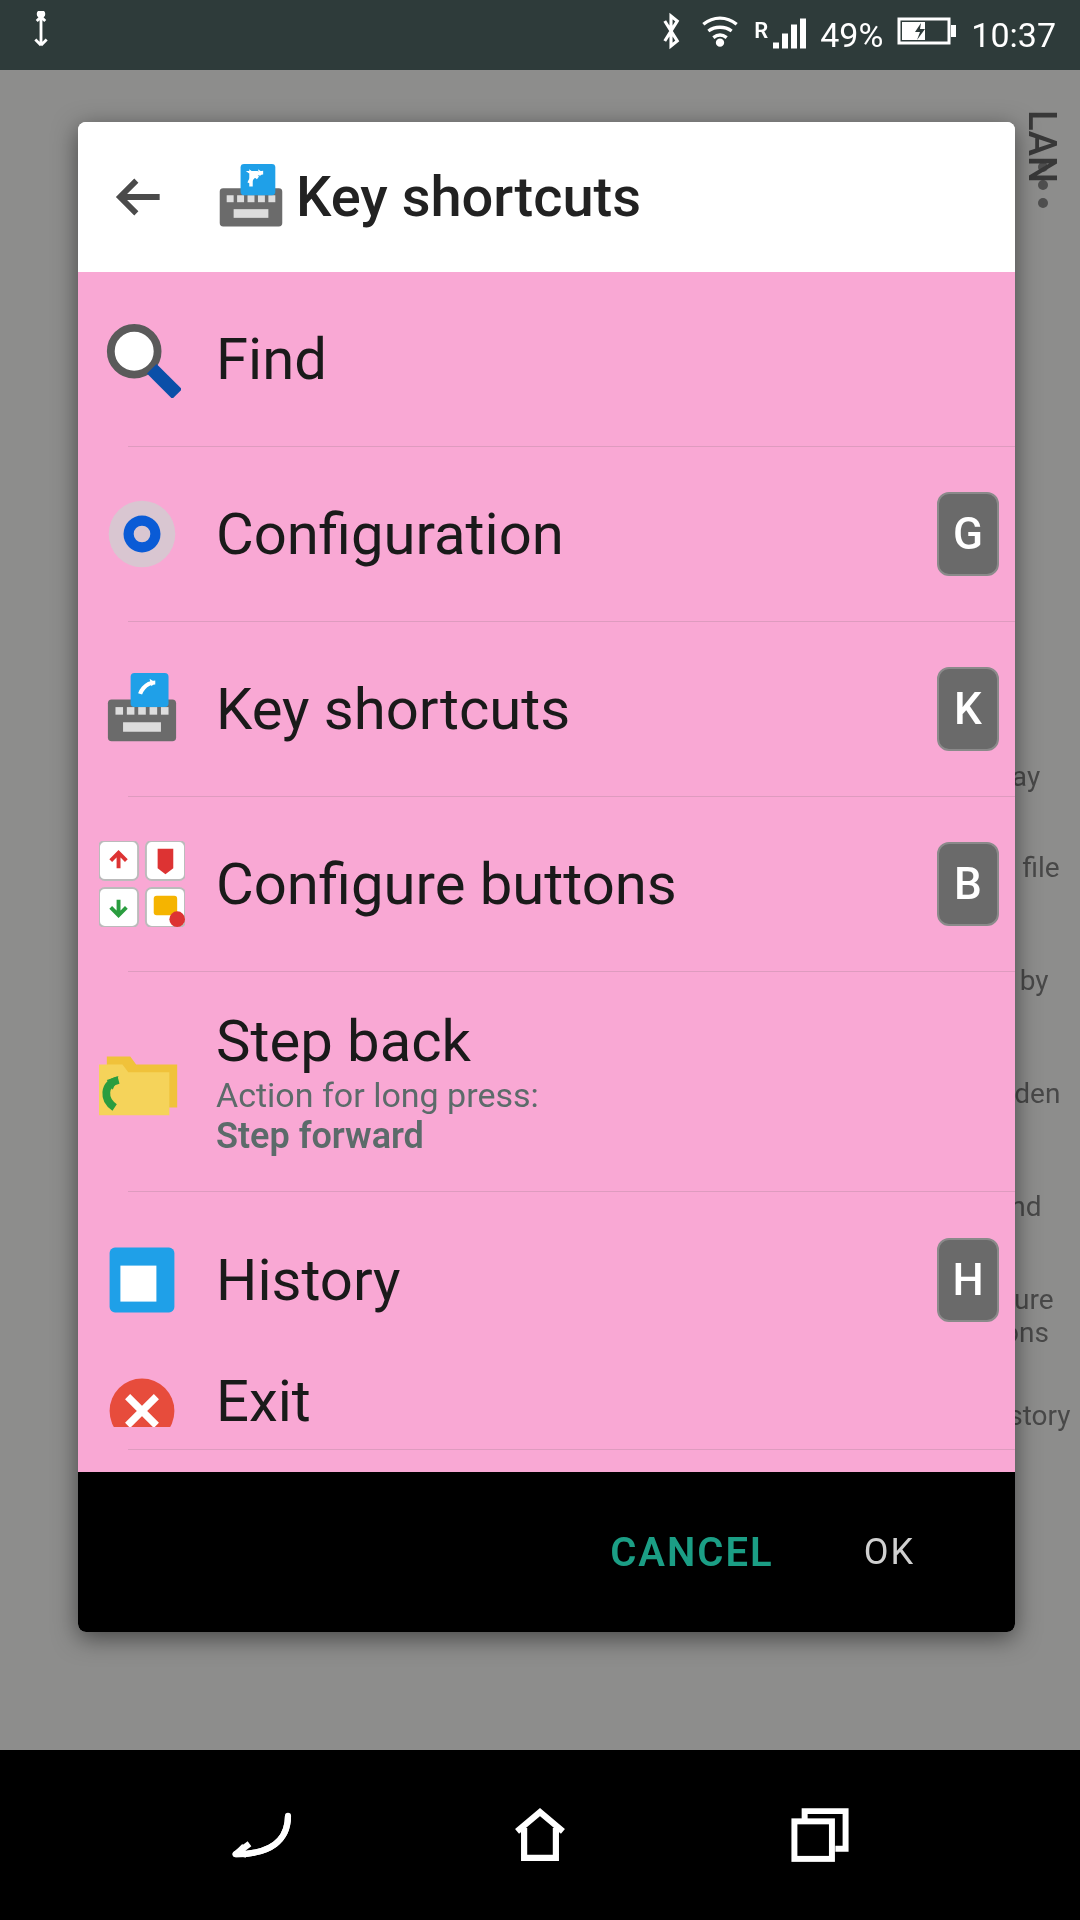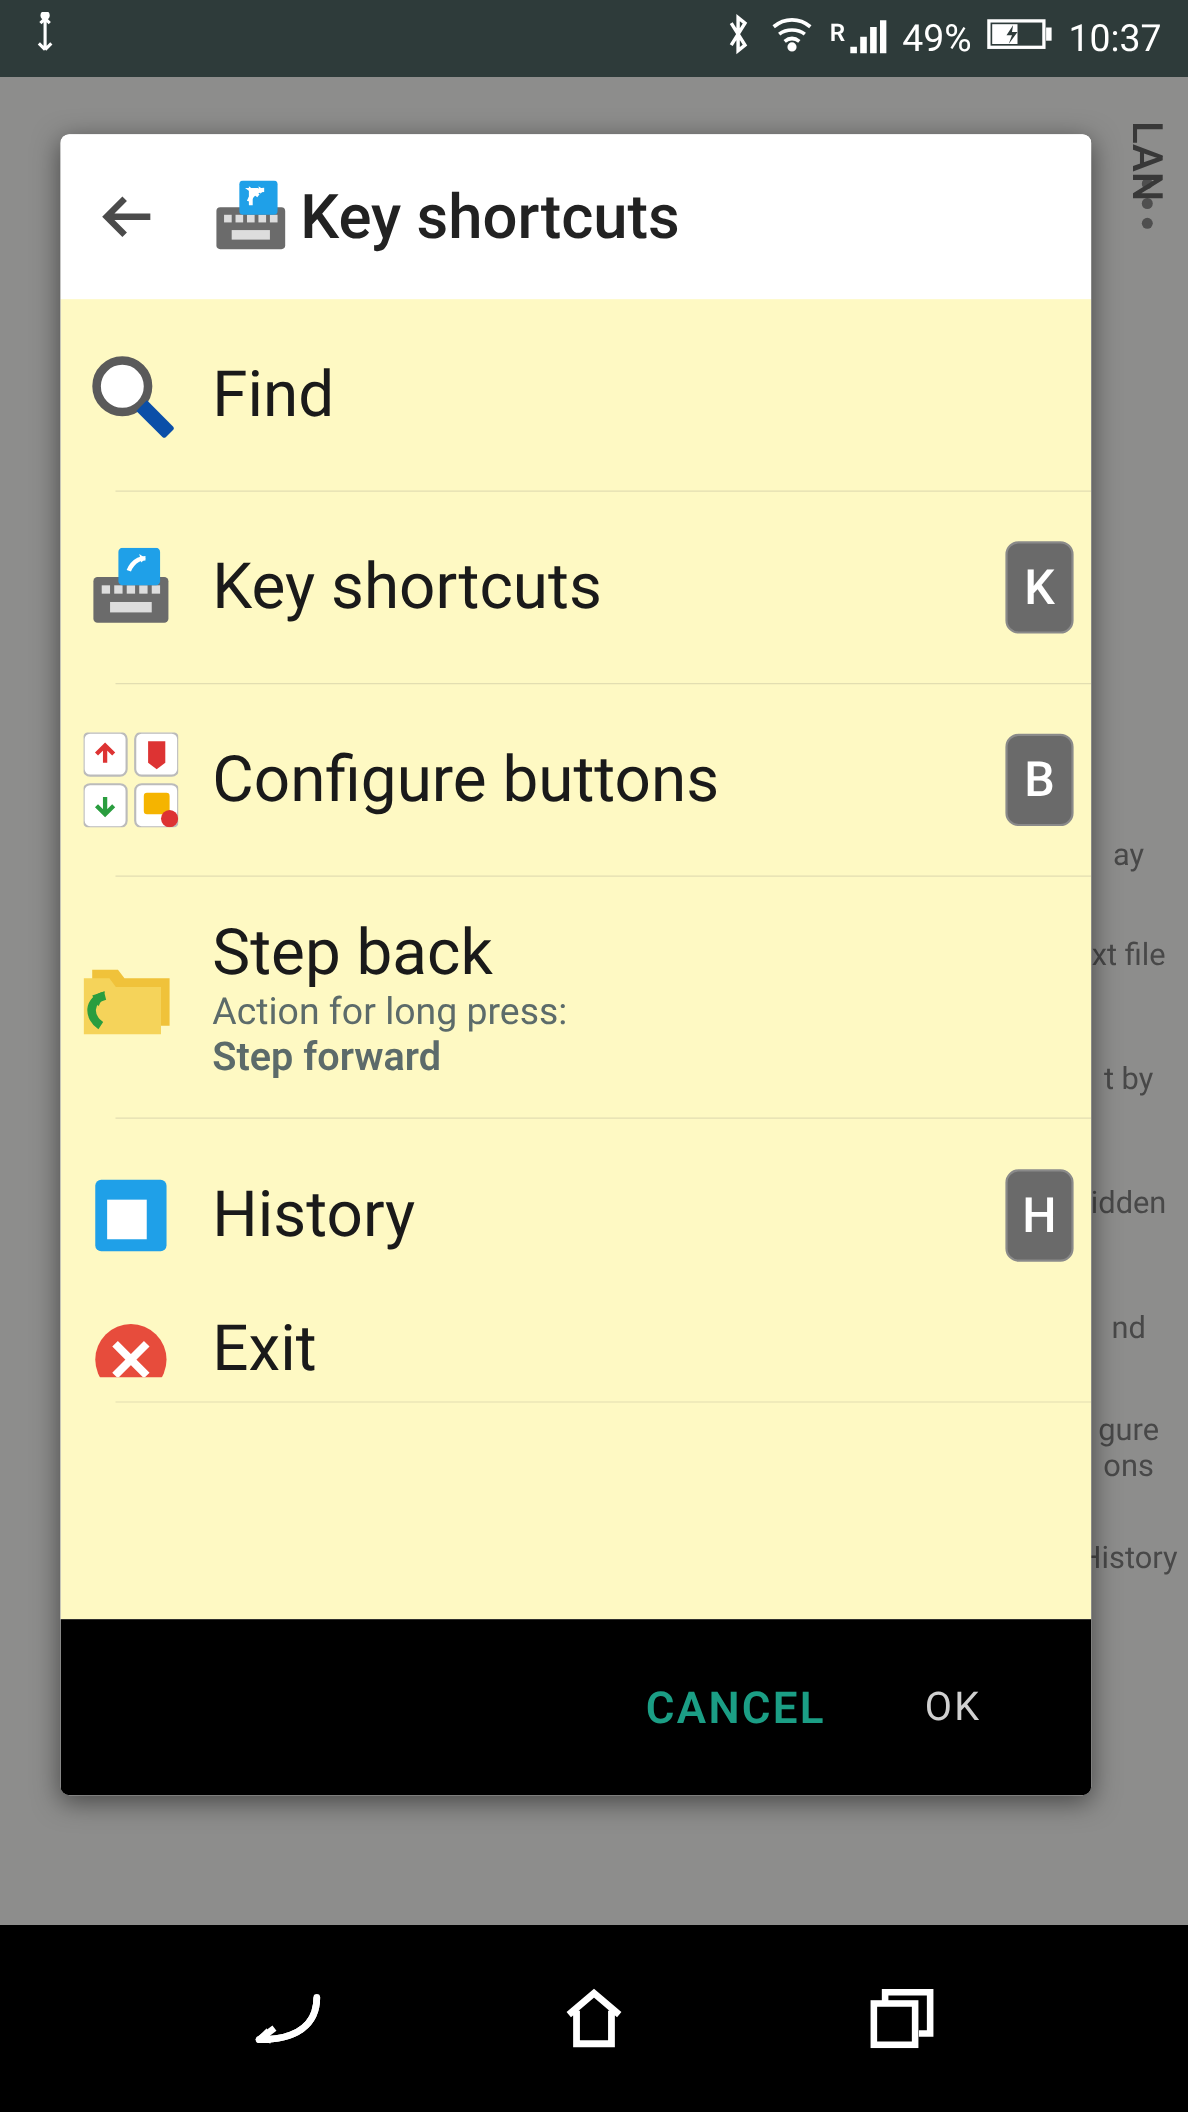--- a/index.html
+++ b/index.html
@@ -38,21 +38,21 @@
   position: absolute;
   top: 70px;
   left: 0;
   width: 100%;
   height: 1680px;
   background: rgba(60,60,60,0.55);
 }
 .dialog {
   position: absolute;
   top: 122px;
-  left: 55px;
+  left: 78px;
   width: 937px;
   height: 1510px;
   background: #fff;
   border-radius: 8px;
   overflow: hidden;
   display: flex;
   flex-direction: column;
   box-shadow: 0 6px 24px rgba(0,0,0,0.5);
 }
 .dialog-header {
@@ -78,21 +78,21 @@
   justify-content: center;
   margin-right: 10px;
 }
 .dialog-title {
   font-size: 56px;
   font-weight: 500;
   color: #222;
 }
 .dialog-body {
   flex: 1;
-  background: #fef9c3;
+  background: #f9a8d4;
   overflow: hidden;
 }
 .shortcut-row {
   display: flex;
   align-items: center;
   min-height: 175px;
   padding: 14px 16px 14px 4px;
   border-bottom: 1px solid rgba(100,100,100,0.18);
   margin-left: 50px;
 }
@@ -276,20 +276,33 @@
         <svg width="78" height="78" viewBox="0 0 40 40">
             <circle cx="16" cy="16" r="12" fill="#fff" stroke="#5a5a5a" stroke-width="4"></circle>
             <line x1="25" y1="25" x2="38" y2="38" stroke="#0b4fa8" stroke-width="7"></line>
           </svg>
       </div>
       <div class="row-text">
           <div class="row-label">Find</div>
         </div>
     </div>
 
+    <div class="shortcut-row">
+      <div class="row-icon">
+        <svg width="74" height="74" viewBox="0 0 40 40">
+            <circle cx="20" cy="20" r="18" fill="#d9c6d1"></circle>
+            <circle cx="20" cy="20" r="10" fill="#0a5bd6"></circle>
+            <circle cx="20" cy="20" r="4.5" fill="#d9c6d1"></circle>
+          </svg>
+      </div>
+      <div class="row-text">
+          <div class="row-label">Configuration</div>
+        </div>
+      <div class="key-badge">G</div>
+    </div>
 
     <div class="shortcut-row">
       <div class="row-icon">
         <svg width="76" height="72" viewBox="0 0 40 38">
           <rect x="2" y="14" width="36" height="22" rx="2" fill="#6b6b6b"></rect>
           <rect x="6" y="18" width="4" height="4" fill="#ddd"></rect>
             <rect x="12" y="18" width="4" height="4" fill="#ddd"></rect>
             <rect x="18" y="18" width="4" height="4" fill="#ddd"></rect>
             <rect x="24" y="18" width="4" height="4" fill="#ddd"></rect>
             <rect x="30" y="18" width="4" height="4" fill="#ddd"></rect>

